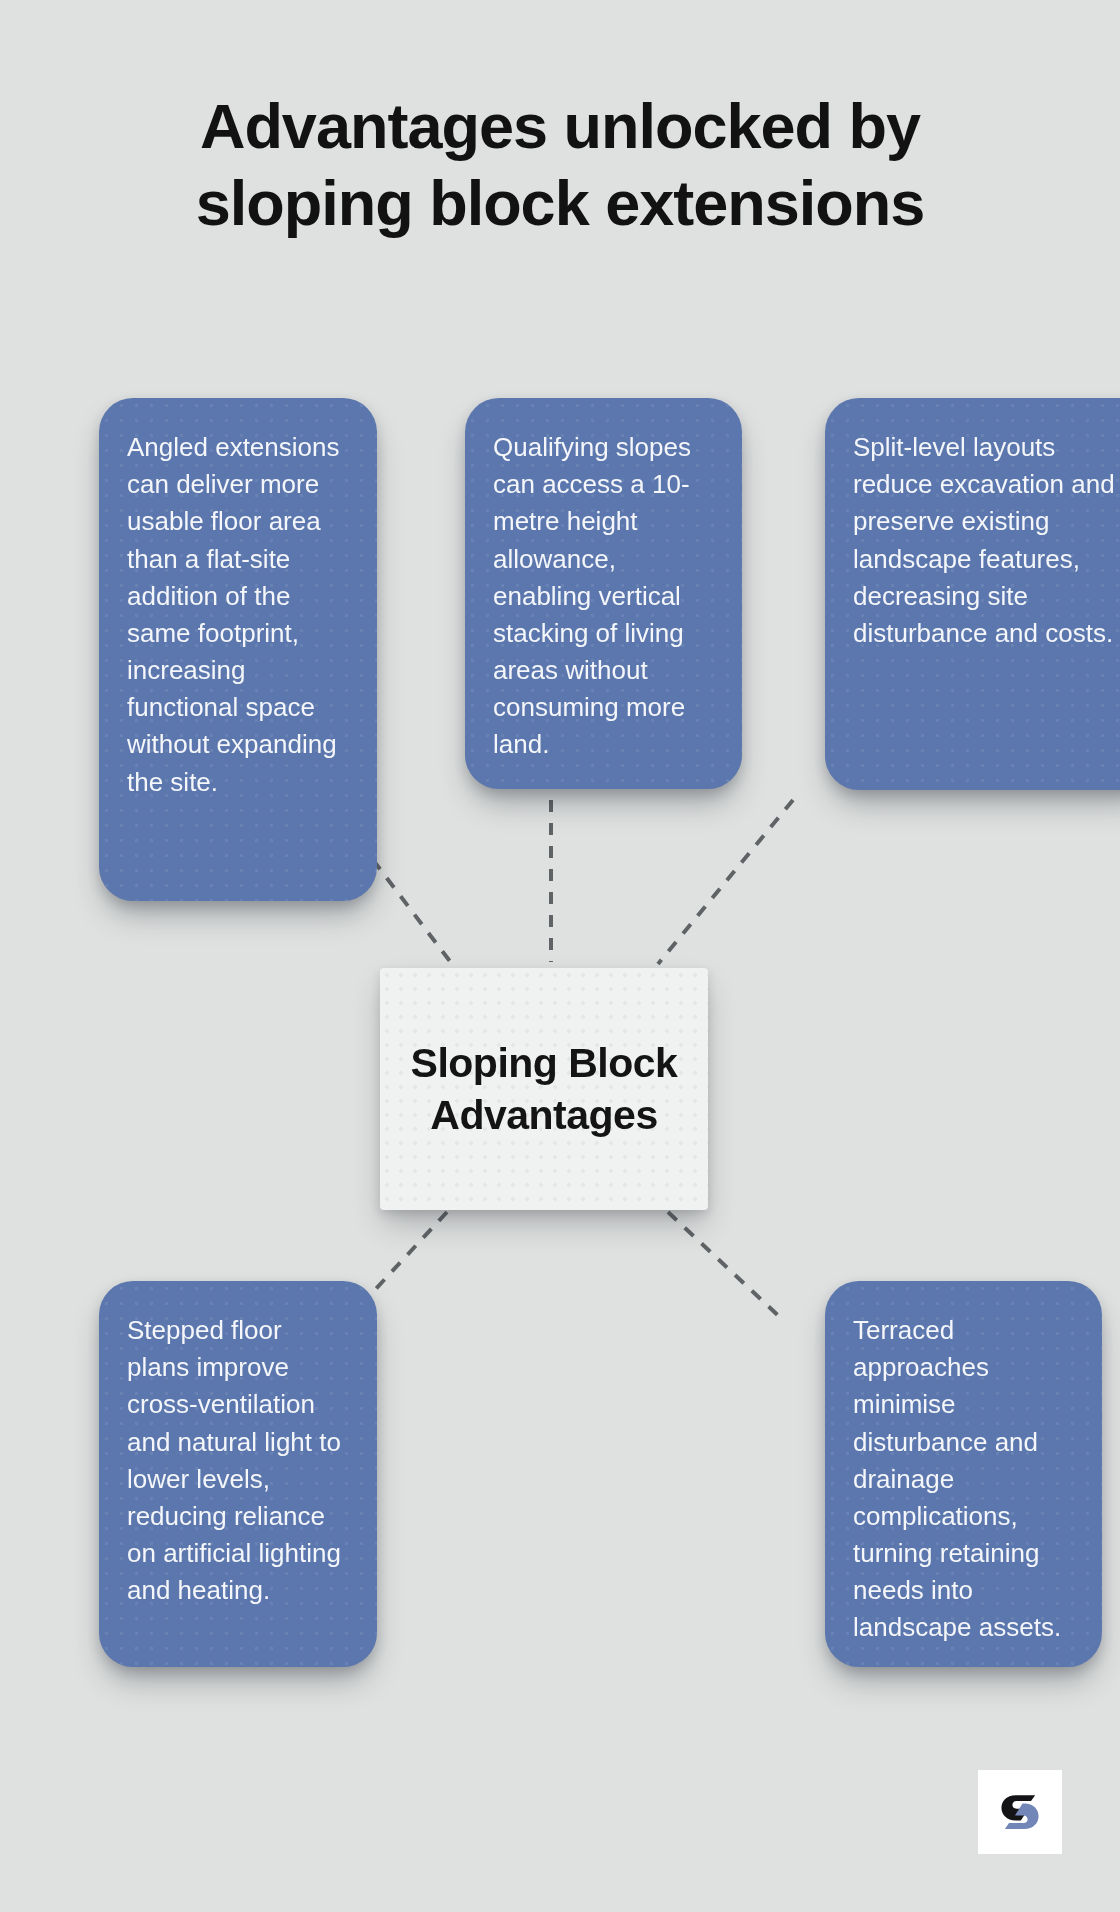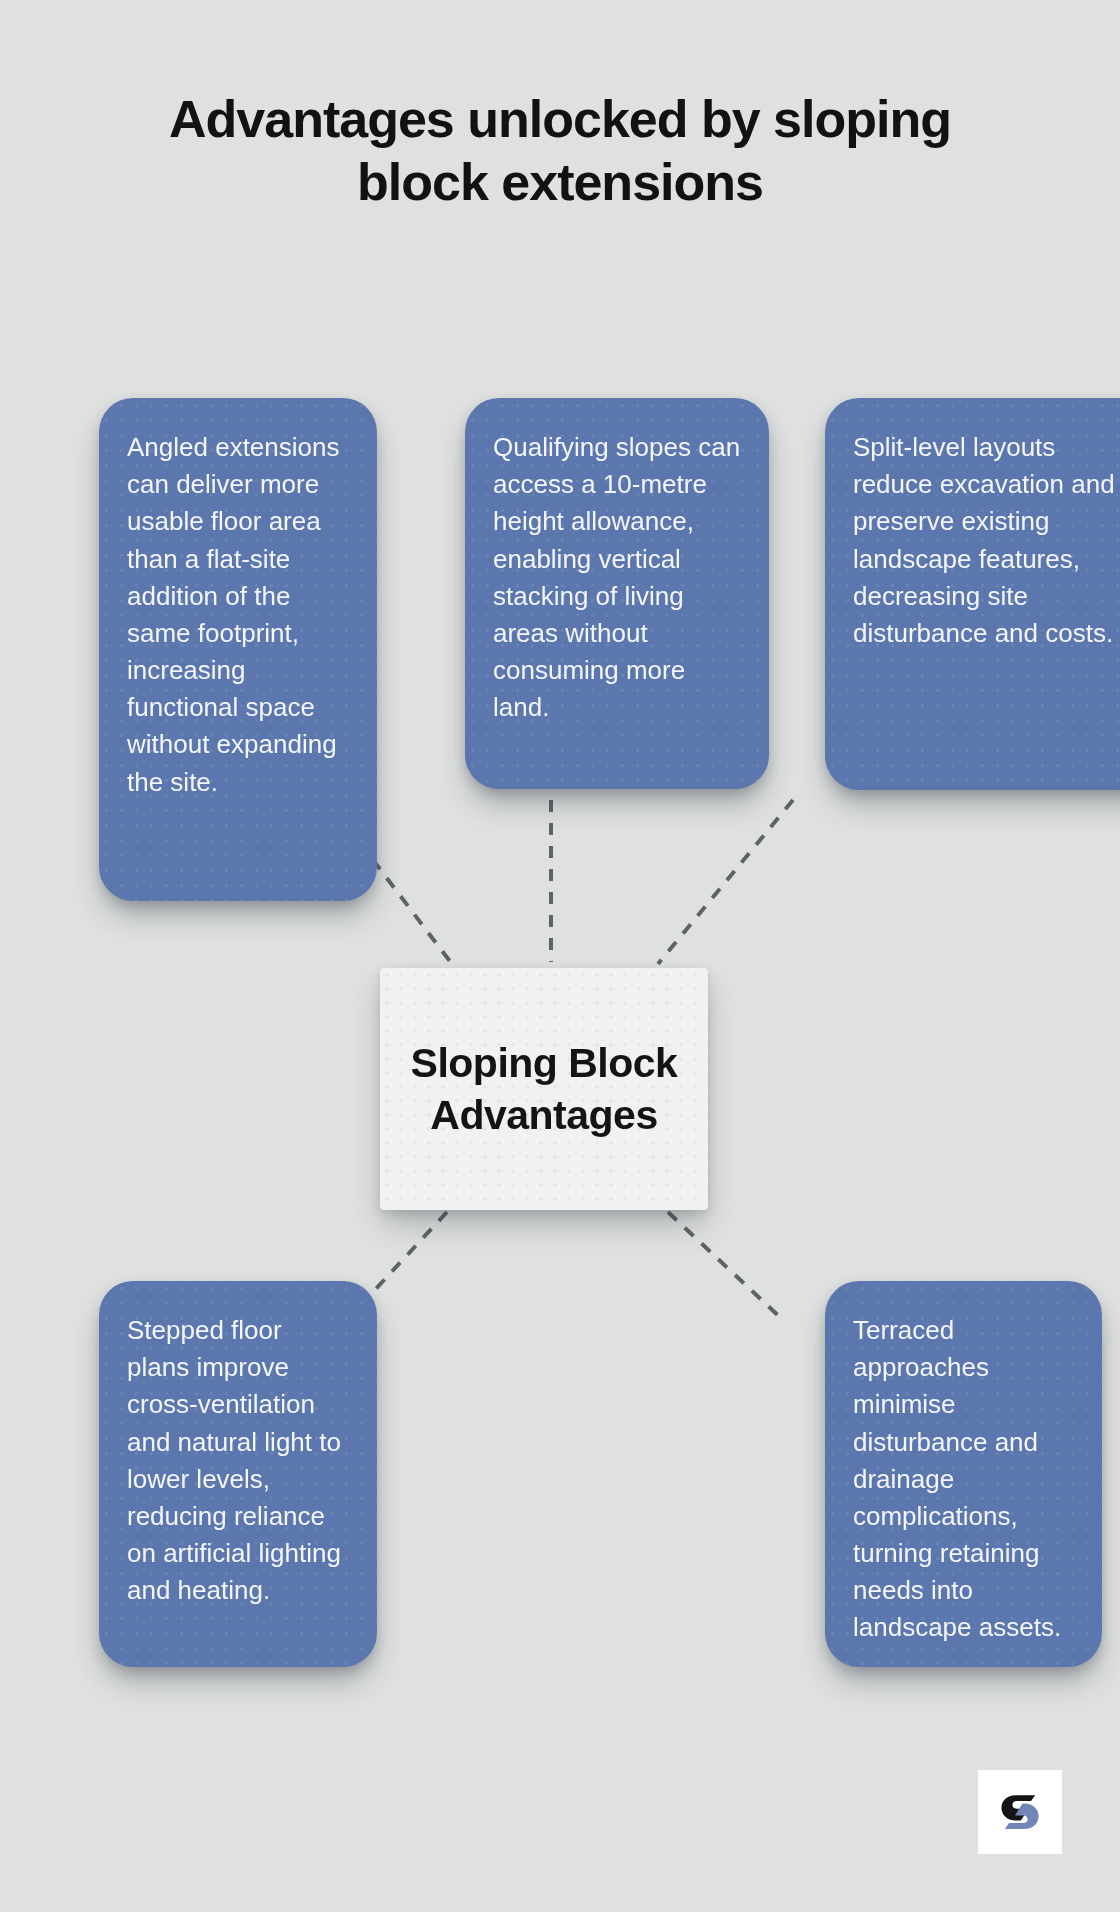--- a/index.html
+++ b/index.html
@@ -28,21 +28,21 @@
   }
   .title{
     position:absolute;
     top:88px;left:0;
     width:100%;
     text-align:center;
   }
   .title h1{
     display:inline-block;
     max-width:850px;
-    font-size:52px;
+    font-size:63px;
     line-height:1.22;
     font-weight:700;
     letter-spacing:-1px;
     color:var(--title-text);
   }
   .connectors{
     position:absolute;
     left:0;top:0;
     width:1120px;height:1912px;
   }
@@ -61,21 +61,21 @@
     box-shadow:0 18px 30px -6px rgba(45,50,60,0.38), 0 5px 12px rgba(45,50,60,0.18);
     margin-left:37px;
   }
   .card p{
     color:var(--card-text);
     font-size:26px;
     line-height:1.43;
     font-weight:400;
   }
   .card-tl{left:62px;  top:398px;  width:278px; height:503px;}
-  .card-tm{left:428px; top:398px;  width:304px; height:391px;}
+  .card-tm{left:428px; top:398px;  width:277px; height:391px;}
   .card-tr{left:788px; top:398px;  width:333px; height:392px;}
   .card-bl{left:62px;  top:1281px; width:278px; height:386px;}
   .card-br{left:788px; top:1281px; width:277px; height:386px;}
   .center-node{
     position:absolute;
     left:380px;top:968px;
     width:328px;height:242px;
     background-color:var(--center-bg);
     background-image:radial-gradient(rgba(90,100,110,0.08) 1.6px, transparent 1.7px);
     background-size:14px 14px;

